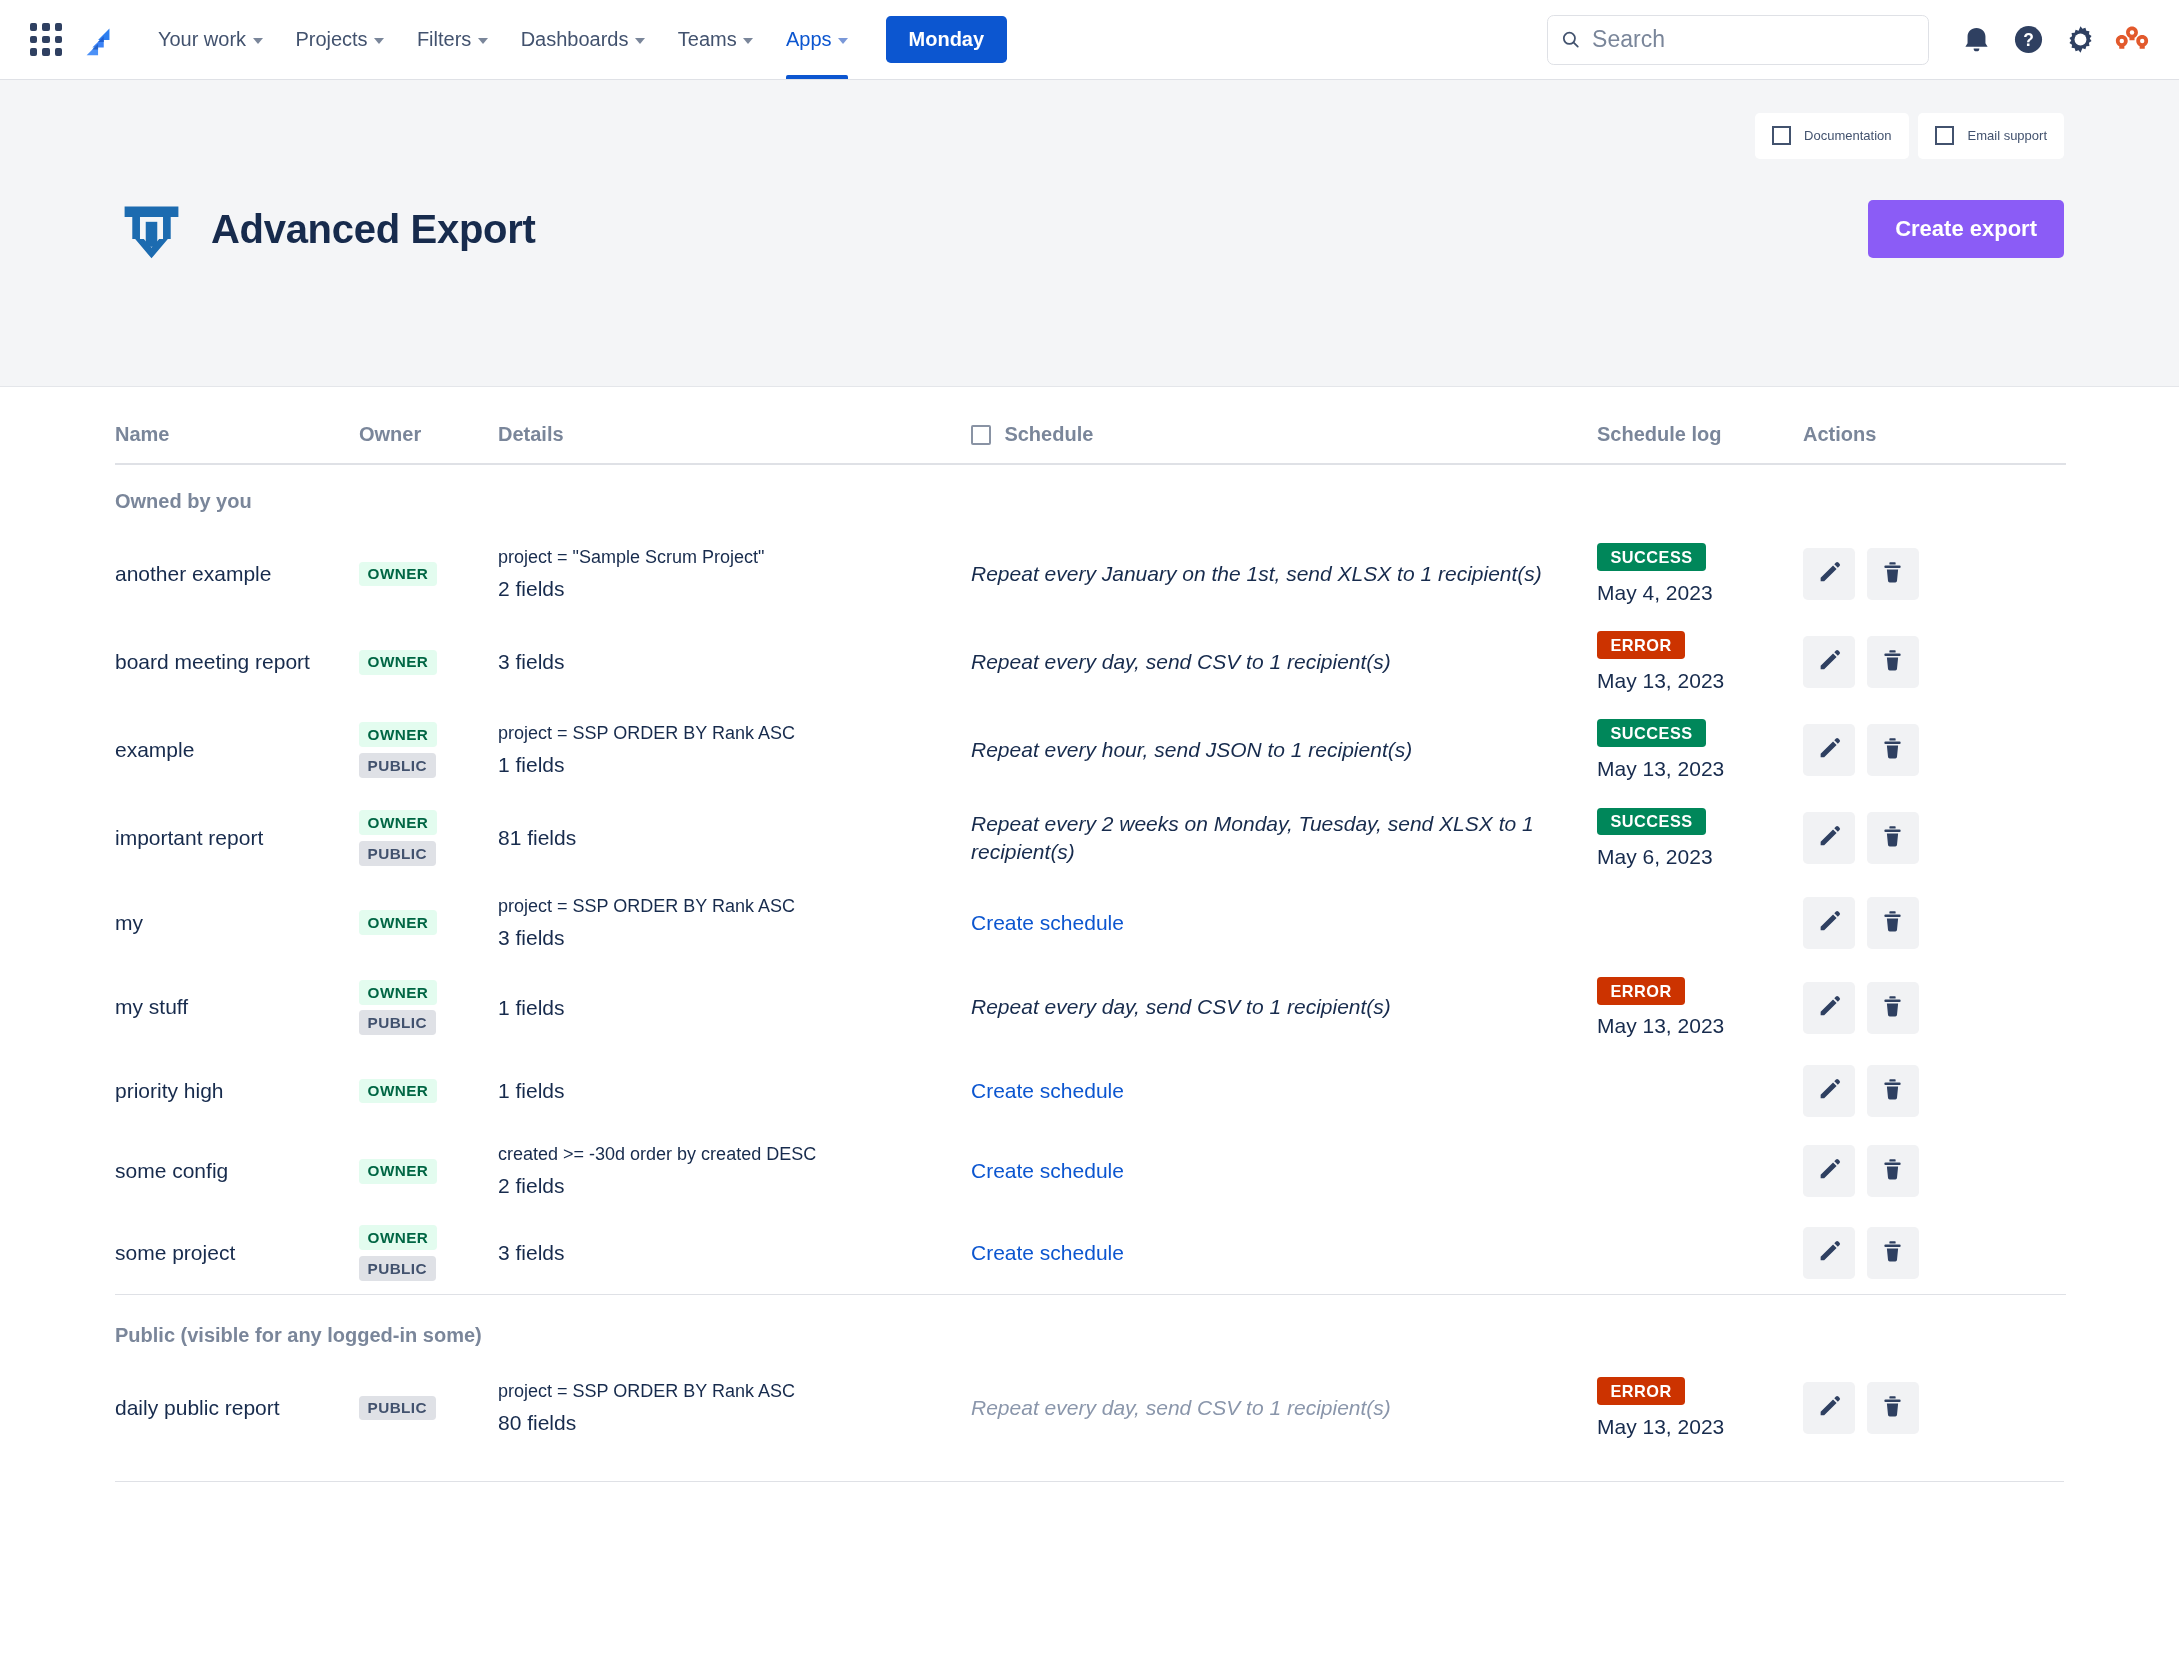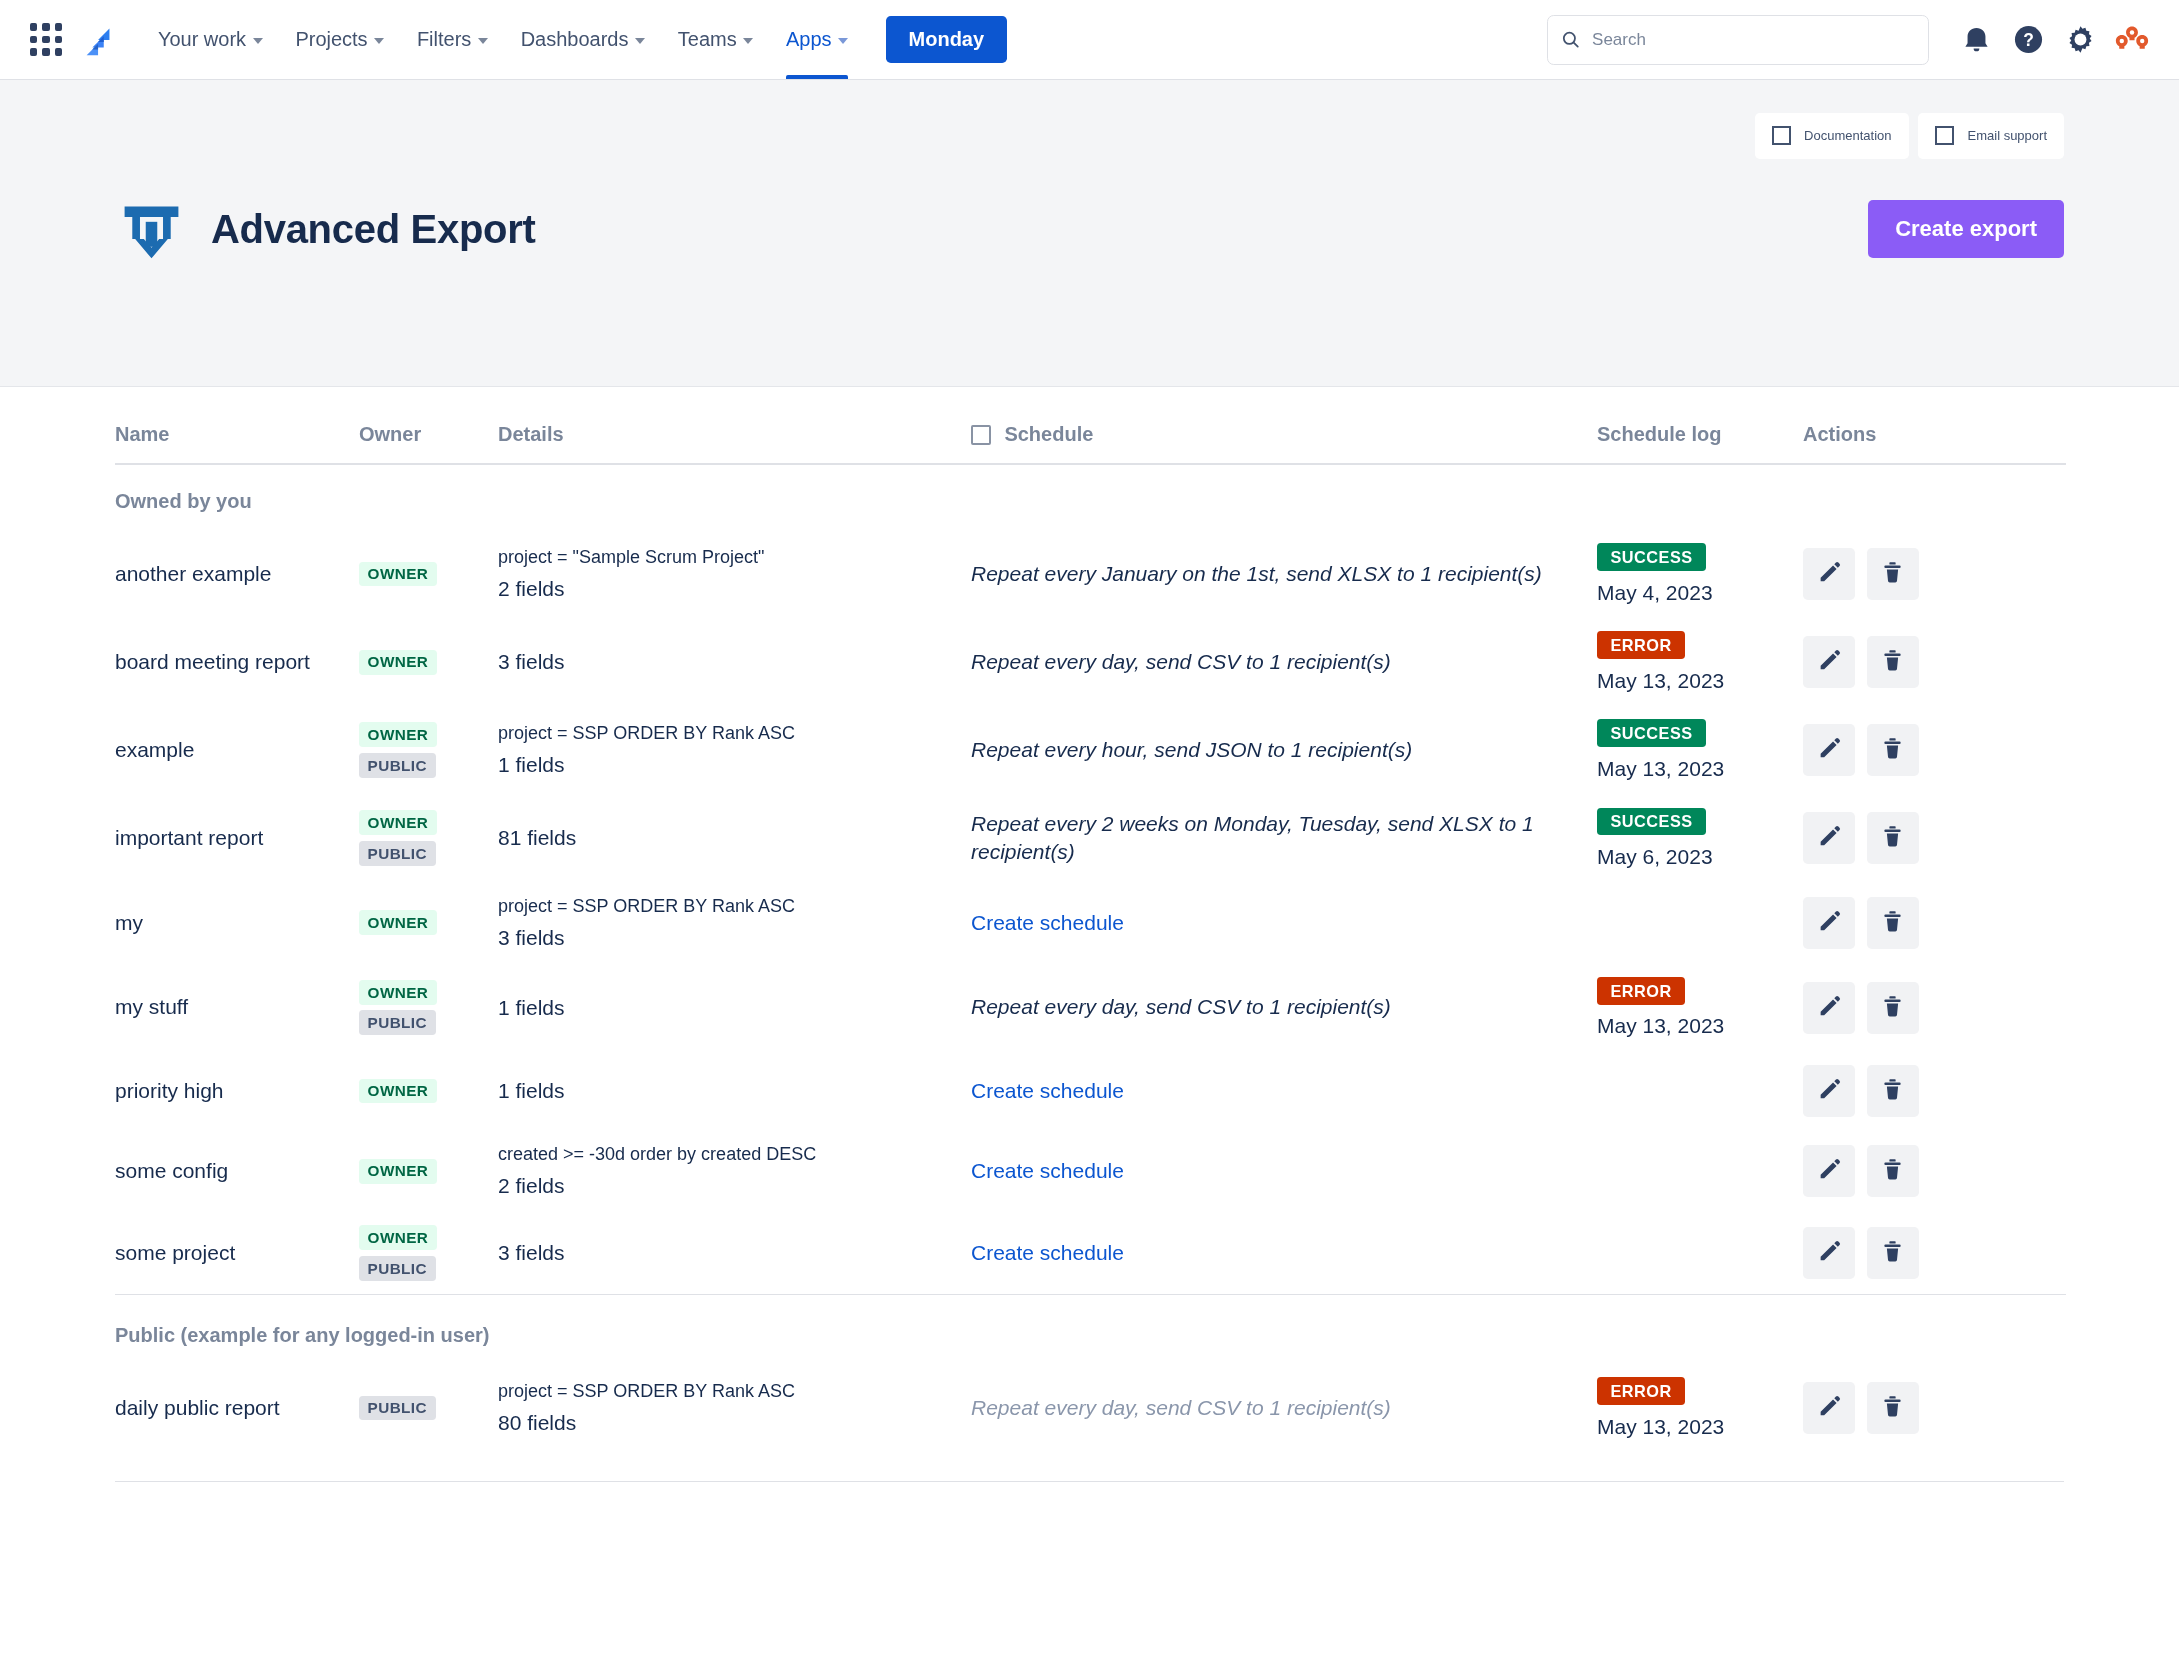--- a/index.html
+++ b/index.html
@@ -107,21 +107,21 @@
     align-items: center;
     padding: 0 13.4px;
     gap: 11.5px;
     background: #fff;
     margin-right: 21px;
     cursor: text;
   }
   .search-box input {
     border: none;
     outline: none;
-    font-size: 17px;
+    font-size: 23px;
     color: #4d7c0f;
     font-family: "Liberation Sans", sans-serif;
     background: transparent;
     width: 100%;
   }
   .search-box input::placeholder { color: #7a869a; }
   .nav-icon-btn {
     width: 52px; height: 52px;
     display: flex; align-items: center; justify-content: center;
     cursor: pointer;
@@ -744,21 +744,21 @@
                 <span><svg width="25" height="25" viewBox="0 0 24 24">
                     <rect x="9" y="2.2" width="6" height="2.2" rx="0.6" fill="#2f4061"></rect>
                     <rect x="4.2" y="5.2" width="15.6" height="2.4" rx="1" fill="#2f4061"></rect>
                     <path fill="#2f4061" d="M6.6 9 h10.8 l-1.1 11.2 a1.6 1.6 0 0 1 -1.6 1.4 H9.3 a1.6 1.6 0 0 1 -1.6 -1.4 Z"></path>
                   </svg></span>
               </button>
             </div>
           </td>
         </tr>
         <tr class="group-row second">
-          <td colspan="6">Public (example for any logged-in user)</td>
+          <td colspan="6">Public (visible for any logged-in some)</td>
         </tr>
         <tr class="data-row">
           <td class="cell-name">daily public report</td>
           <td class="cell-owner">
             <div class="badges">
               <span class="badge public">PUBLIC</span>
             </div>
           </td>
           <td class="cell-details">
             <div class="detail-query">project = SSP ORDER BY Rank ASC</div>

